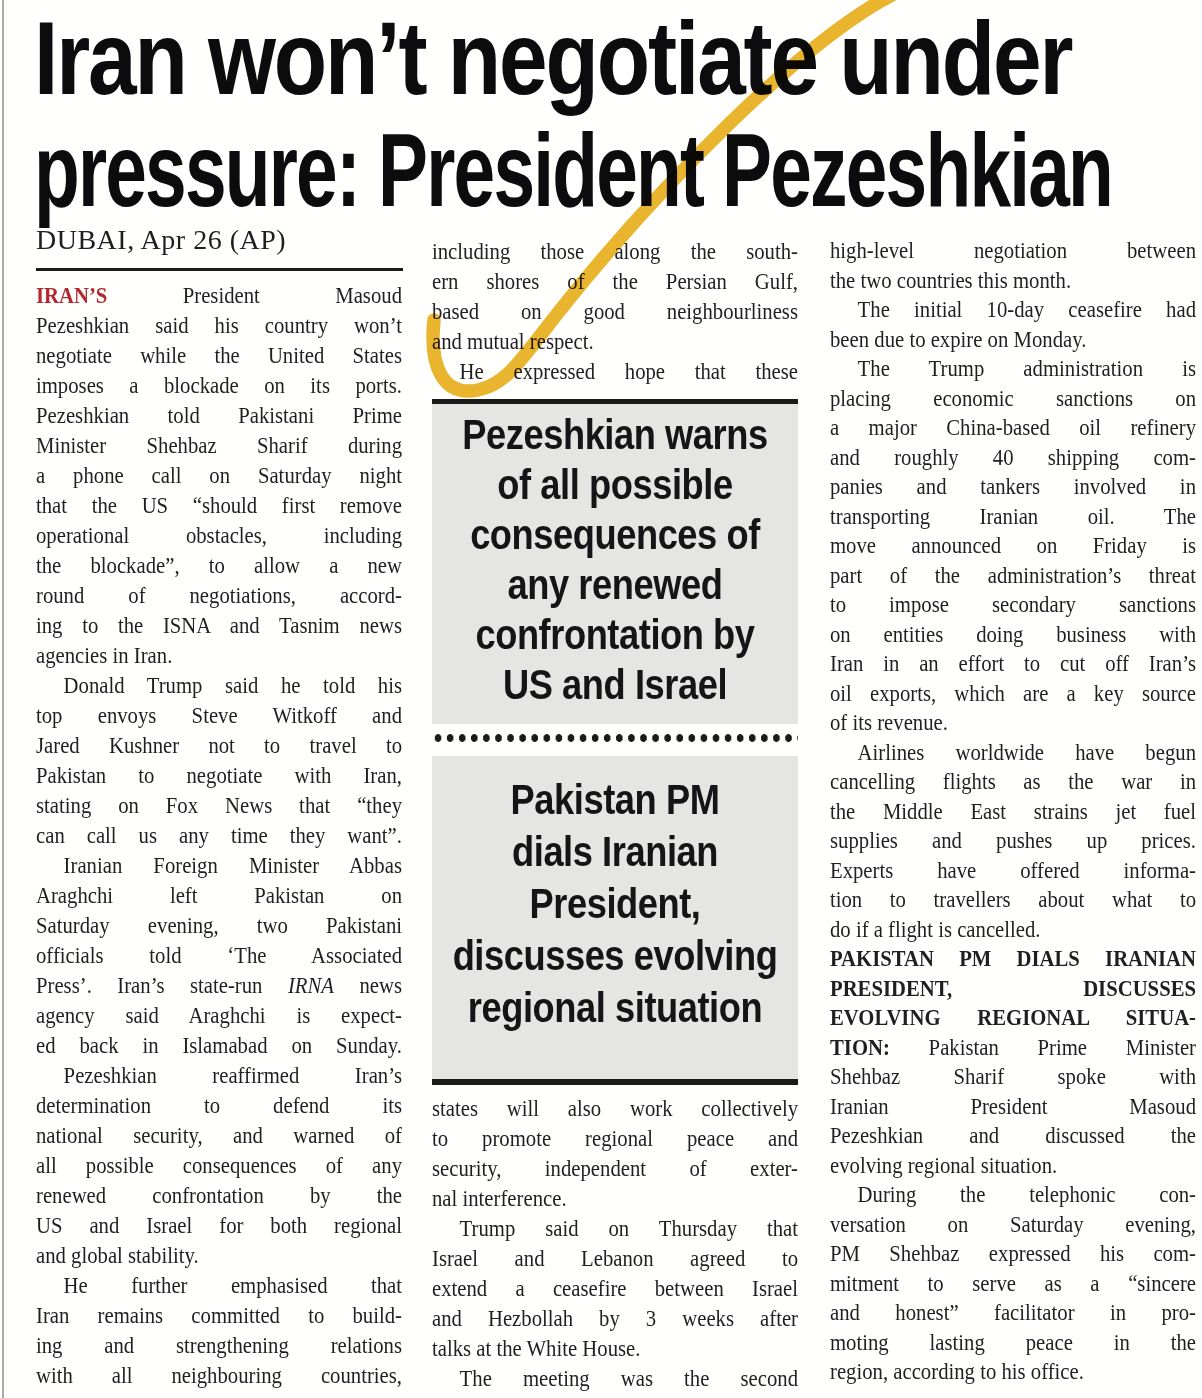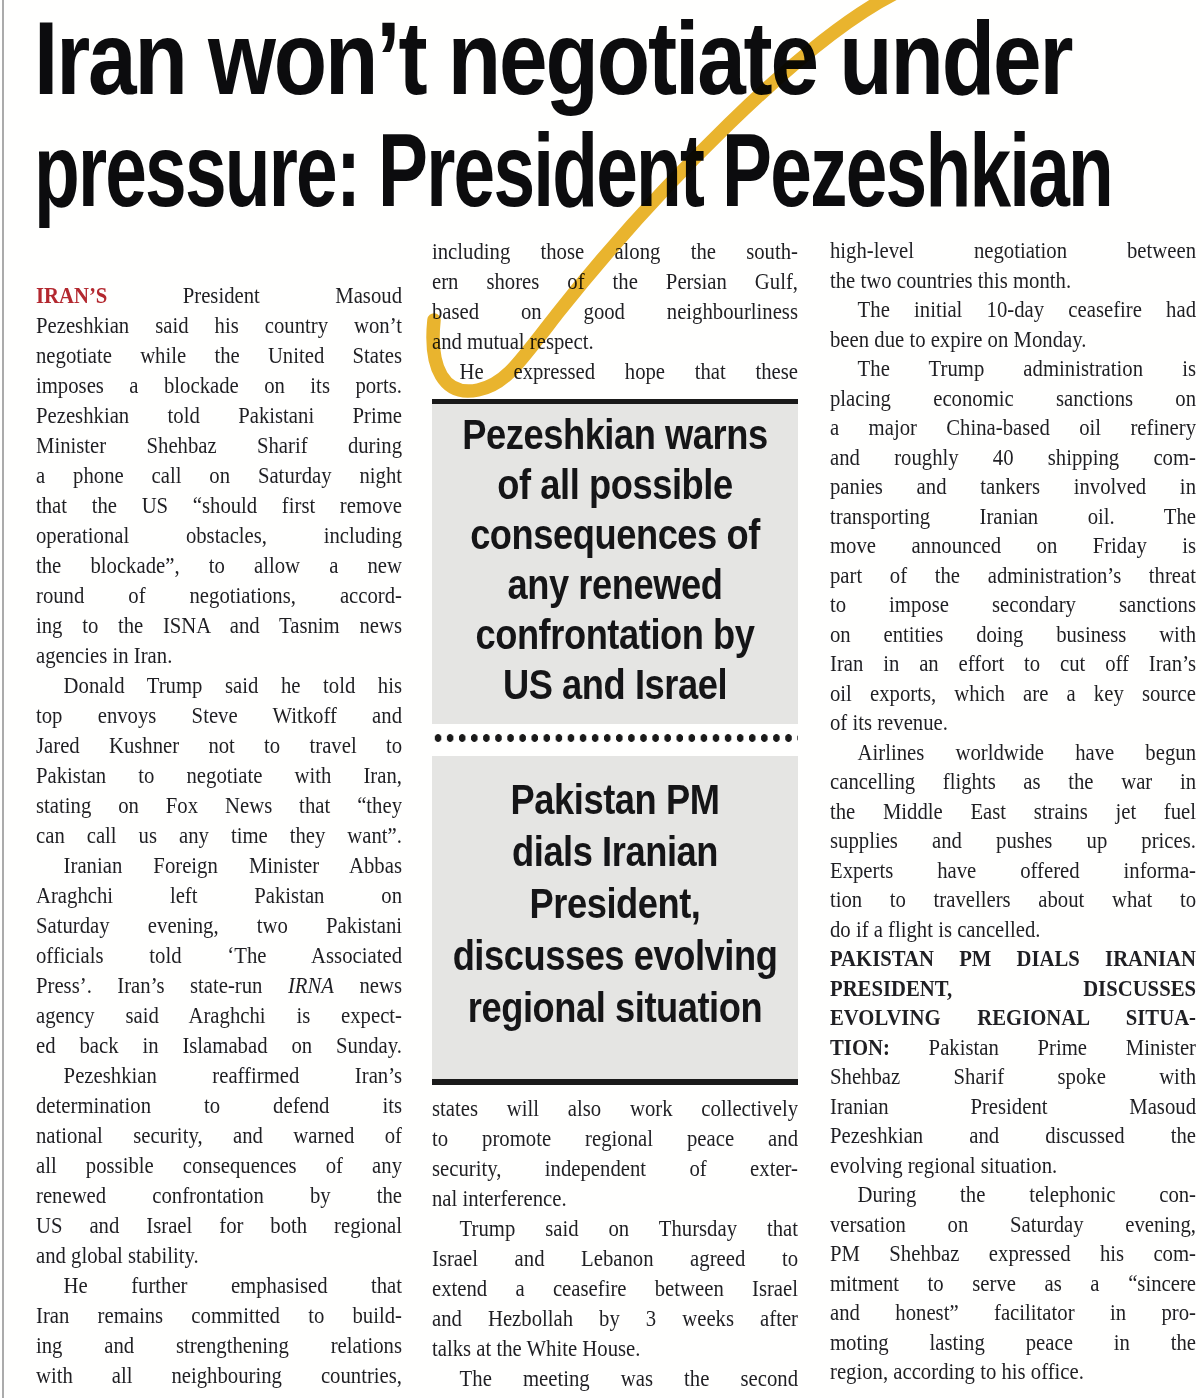--- a/index.html
+++ b/index.html
@@ -60,20 +60,21 @@
 
 <div class="page">
 
   <div class="scan-edge"></div>
 
   <div class="headline">
     <div class="hl-line hl-1">Iran won’t negotiate under</div>
     <div class="hl-line hl-2">pressure: President Pezeshkian</div>
   </div>
 
+  <div class="dateline">DUBAI, Apr 26 (AP)</div>
 
   <div class="col col-1">
       <div class="line"><span class="sp-red">IRAN’S</span><span class="sp-n"> President Masoud</span></div>
       <div class="line"><span class="sp-n">Pezeshkian said his country won’t</span></div>
       <div class="line"><span class="sp-n">negotiate while the United States</span></div>
       <div class="line"><span class="sp-n">imposes a blockade on its ports.</span></div>
       <div class="line"><span class="sp-n">Pezeshkian told Pakistani Prime</span></div>
       <div class="line"><span class="sp-n">Minister Shehbaz Sharif during</span></div>
       <div class="line"><span class="sp-n">a phone call on Saturday night</span></div>
       <div class="line"><span class="sp-n">that the US “should first remove</span></div>

